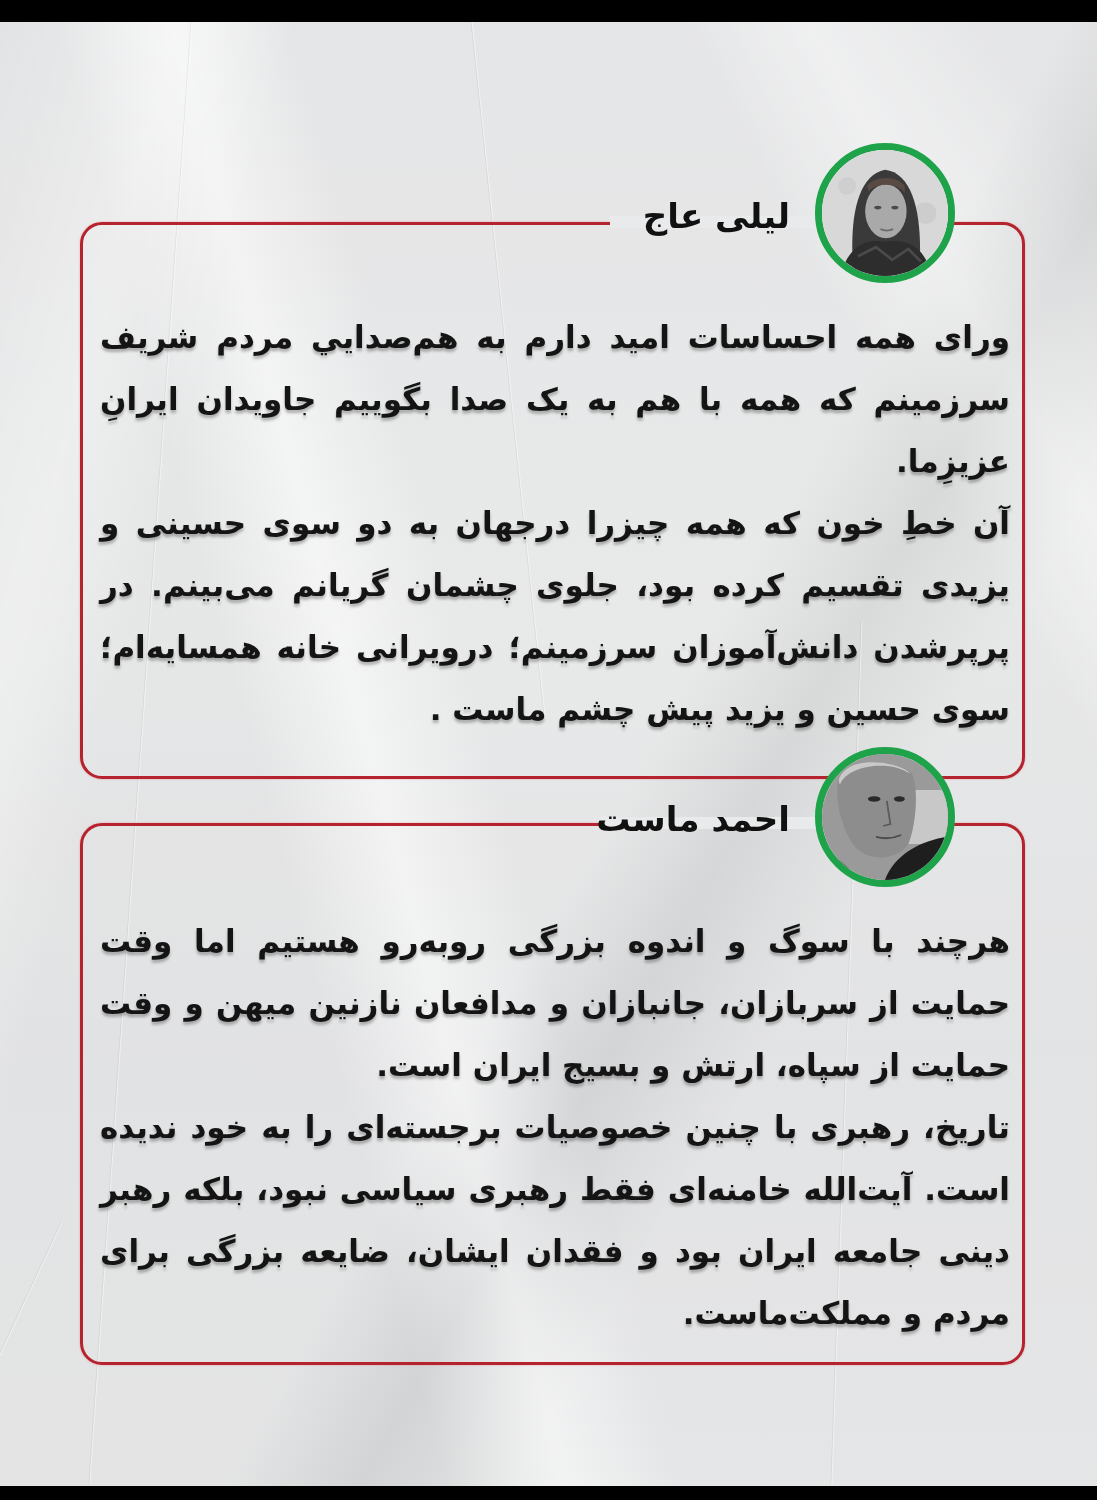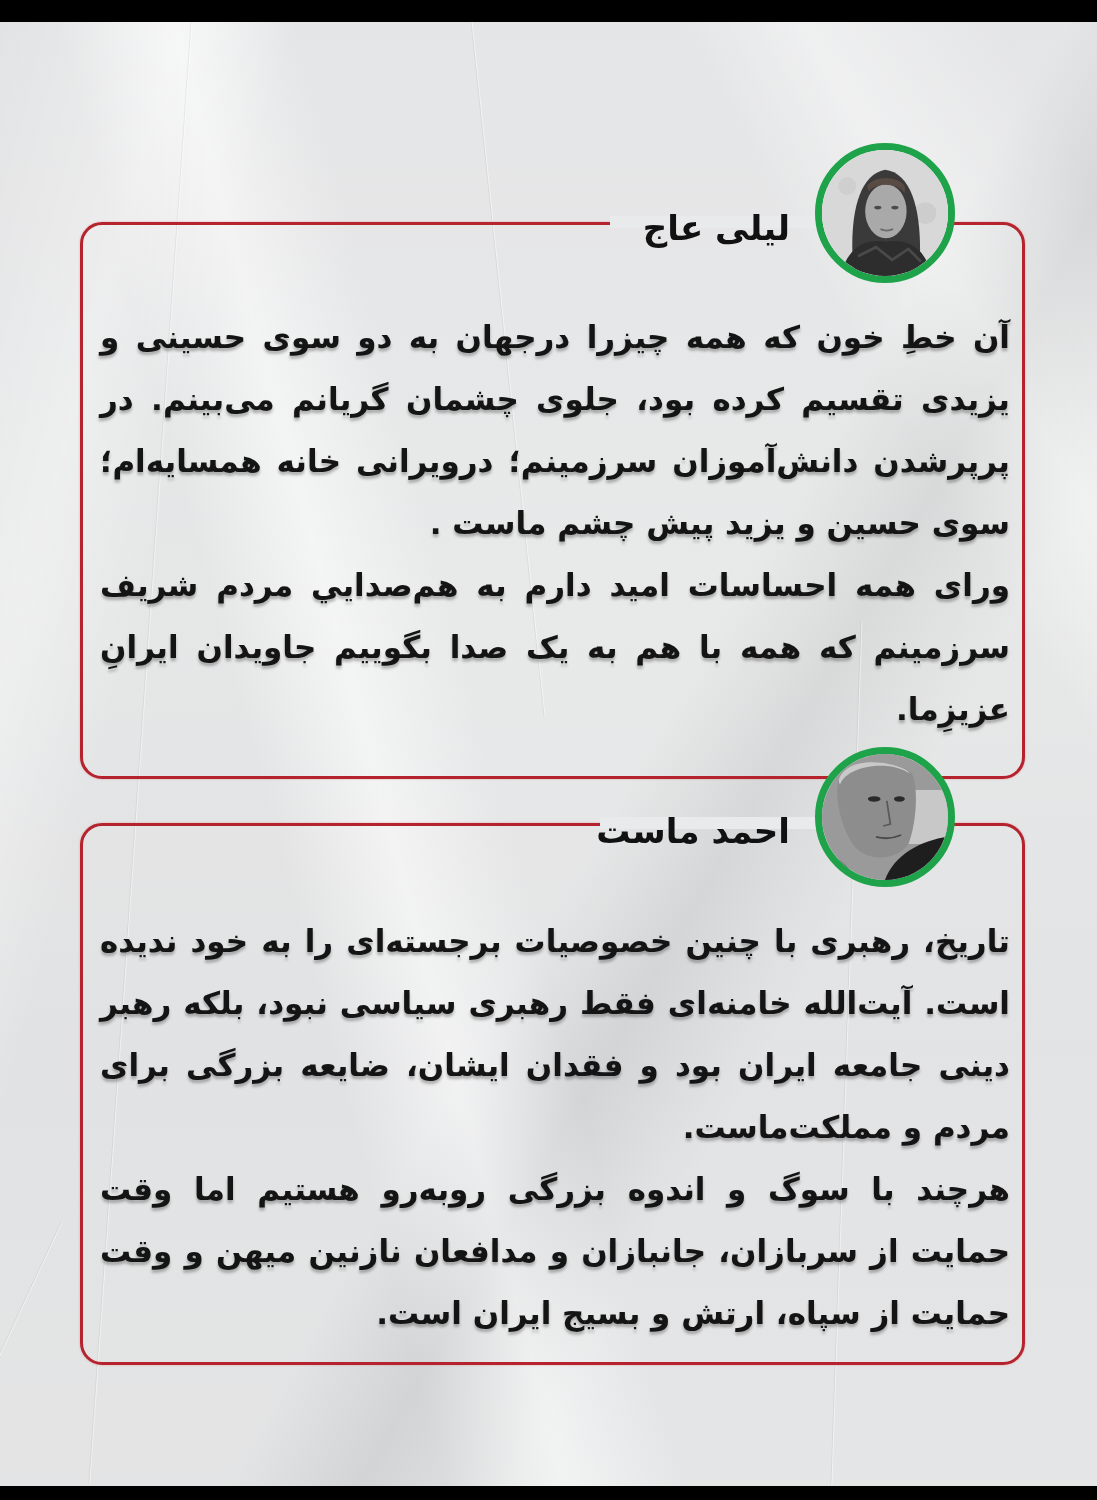--- a/index.html
+++ b/index.html
@@ -52,21 +52,20 @@
     }
     .name {
       position: absolute;
       font-family: "DejaVu Sans", sans-serif;
       font-weight: bold;
       font-size: 34px;
       color: #111;
       direction: rtl;
       white-space: nowrap;
       line-height: 1;
-      margin-top: 12px;
     }
     .avatar {
       position: absolute;
       width: 140px;
       height: 140px;
       border-radius: 50%;
       border: 7px solid #1fa34a;
       box-sizing: border-box;
       overflow: hidden;
       background: #dcdcdc;
@@ -115,22 +114,22 @@
     <path d="M52 46 C60 36 84 36 92 48 L92 40 C84 28 58 28 50 40 Z" fill="#5a4a44"></path>
     <ellipse cx="62" cy="64" rx="4" ry="2" fill="#4a4a4a"></ellipse>
     <ellipse cx="81" cy="64" rx="4" ry="2" fill="#4a4a4a"></ellipse>
     <path d="M65 88 Q72 91 79 88" stroke="#6a6a6a" stroke-width="2" fill="none"></path>
     <path d="M20 140 C30 105 50 98 71 102 C95 98 115 108 122 140 Z" fill="#2d2d2d"></path>
     <path d="M40 118 L60 108 L78 122 L96 110 L110 124" stroke="#4a4a4a" stroke-width="3" fill="none"></path>
   </svg>
 </div>
 
 <div class="body-text" style="top:306px;">
+  <p>ورای همه احساسات امید دارم به هم‌صدایي مردم شریف سرزمینم که همه با هم به یک صدا بگوییم جاویدان ایرانِ عزیزِما.</p>
   <p>آن خطِ خون که همه چیزرا درجهان به دو سوی حسینی و یزیدی تقسیم کرده بود، جلوی چشمان گریانم می‌بینم. در پرپرشدن دانش‌آموزان سرزمینم؛ درویرانی خانه همسایه‌ام؛ سوی حسین و یزید پیش چشم ماست .</p>
-  <p>ورای همه احساسات امید دارم به هم‌صدایي مردم شریف سرزمینم که همه با هم به یک صدا بگوییم جاویدان ایرانِ عزیزِما.</p>
 </div>
 
 <div class="card card-2"></div>
 <div class="header-gap" style="left:600px; top:817px; width:218px;"></div>
 <div class="name" style="right:307px; top:802px;">احمد ماست</div>
 <div class="avatar" style="left:815px; top:747px;">
   <svg viewBox="0 0 140 140">
     <rect width="140" height="140" fill="#9a9a9a"></rect>
     <rect x="90" y="40" width="50" height="60" fill="#c8c8c8"></rect>
     <path d="M18 30 C30 8 80 4 100 22 C108 40 104 80 96 100 C84 118 50 122 34 100 C22 82 14 52 18 30 Z" fill="#8d8d8d"></path>
@@ -138,15 +137,15 @@
     <ellipse cx="58" cy="50" rx="7" ry="3" fill="#2a2a2a"></ellipse>
     <ellipse cx="86" cy="50" rx="6" ry="3" fill="#2a2a2a"></ellipse>
     <path d="M72 52 L76 78 L68 80" stroke="#5a5a5a" stroke-width="2" fill="none"></path>
     <path d="M60 92 Q74 96 88 90" stroke="#4a4a4a" stroke-width="2" fill="none"></path>
     <path d="M70 140 C80 112 110 96 140 92 L140 140 Z" fill="#1e1e1e"></path>
     <path d="M0 140 L0 110 C14 112 28 122 40 140 Z" fill="#6e6e6e"></path>
   </svg>
 </div>
 
 <div class="body-text" style="top:910px;">
+  <p>هرچند با سوگ و اندوه بزرگی روبه‌رو هستیم اما وقت حمایت از سربازان، جانبازان و مدافعان نازنین میهن و وقت حمایت از سپاه، ارتش و بسیج ایران است.</p>
   <p>تاریخ، رهبری با چنین خصوصیات برجسته‌ای را به خود ندیده است. آیت‌الله خامنه‌ای فقط رهبری سیاسی نبود، بلکه رهبر دینی جامعه ایران بود و فقدان ایشان، ضایعه بزرگی برای مردم و مملکت‌ماست.</p>
-  <p>هرچند با سوگ و اندوه بزرگی روبه‌رو هستیم اما وقت حمایت از سربازان، جانبازان و مدافعان نازنین میهن و وقت حمایت از سپاه، ارتش و بسیج ایران است.</p>
 </div>
 
 </body></html>

